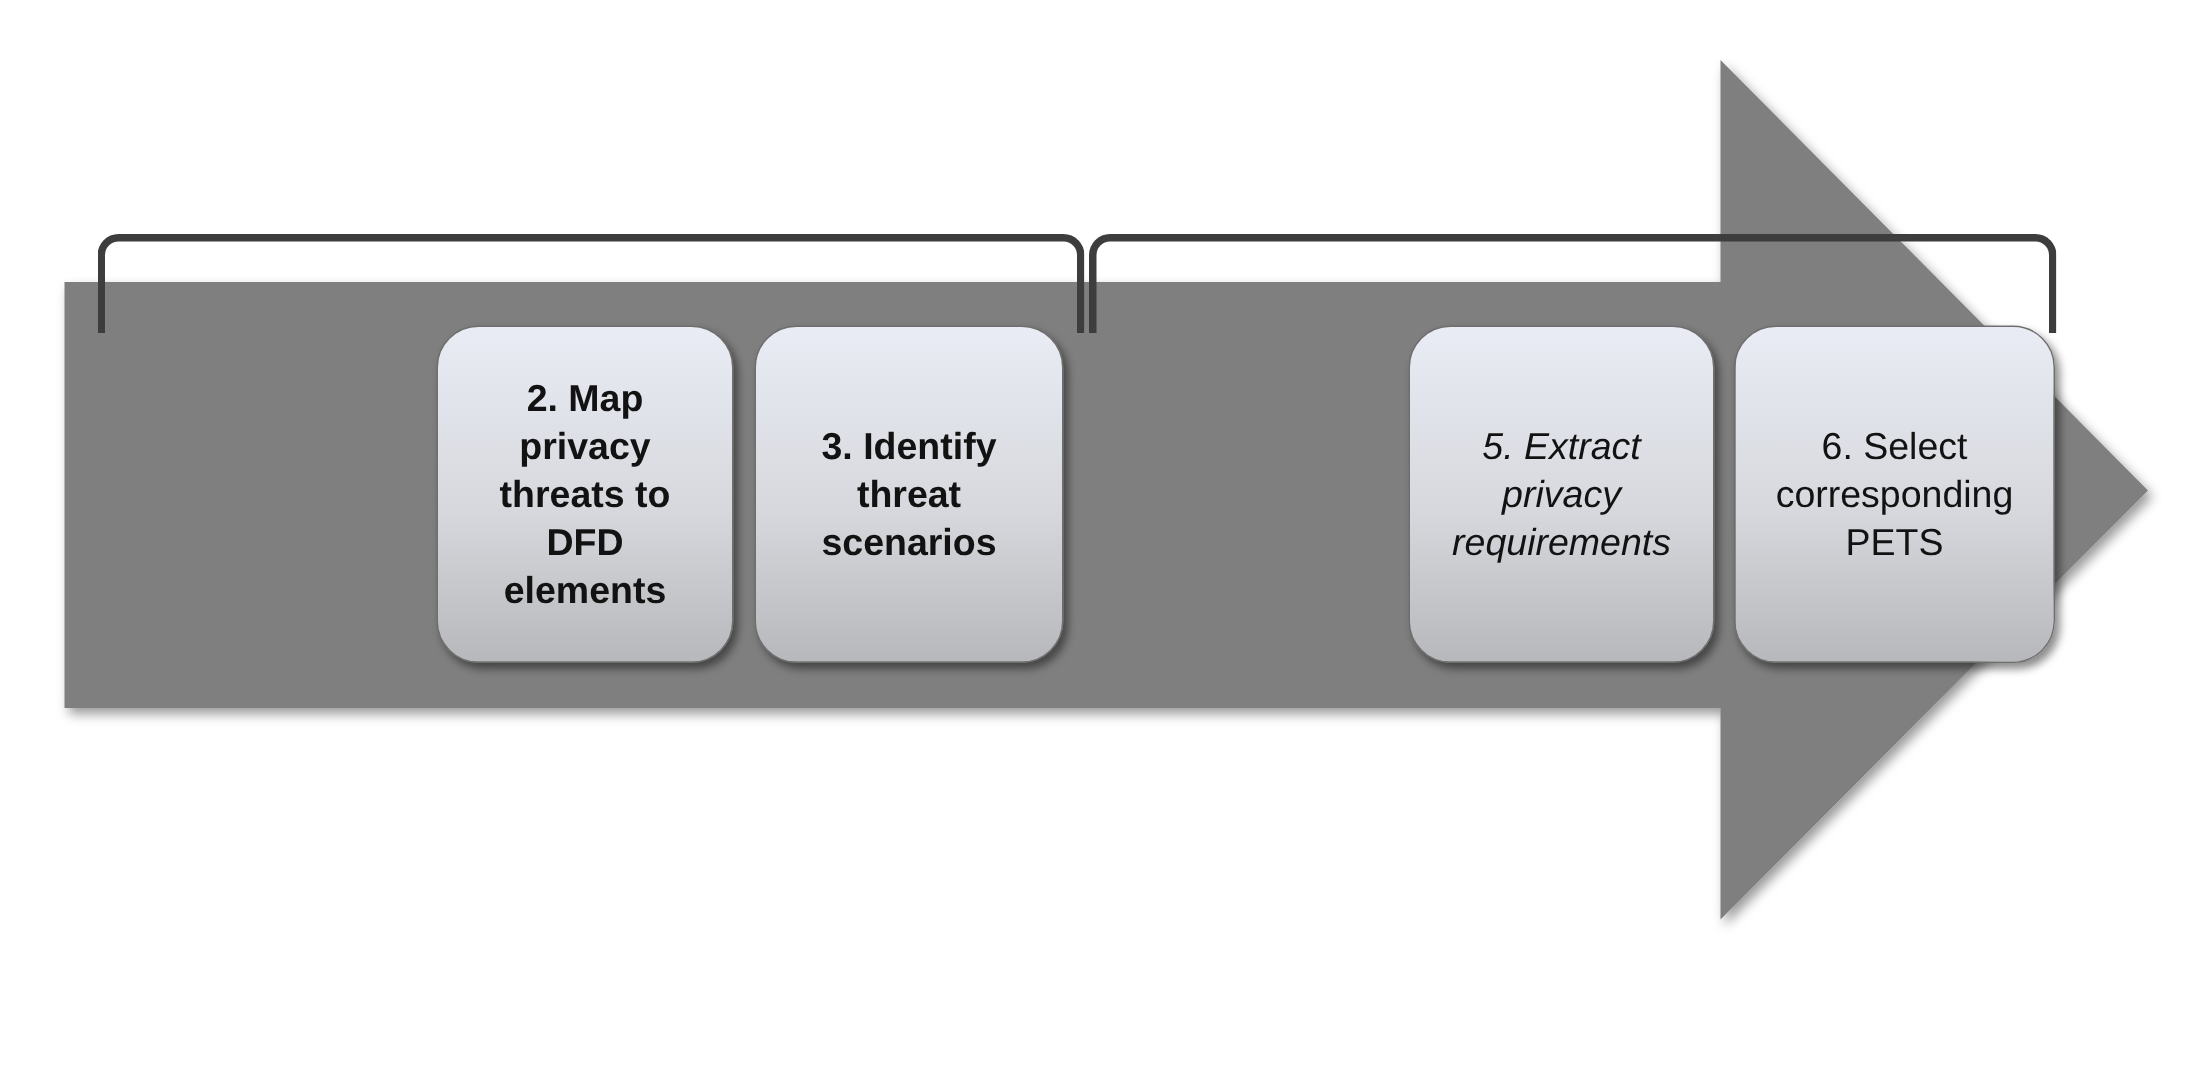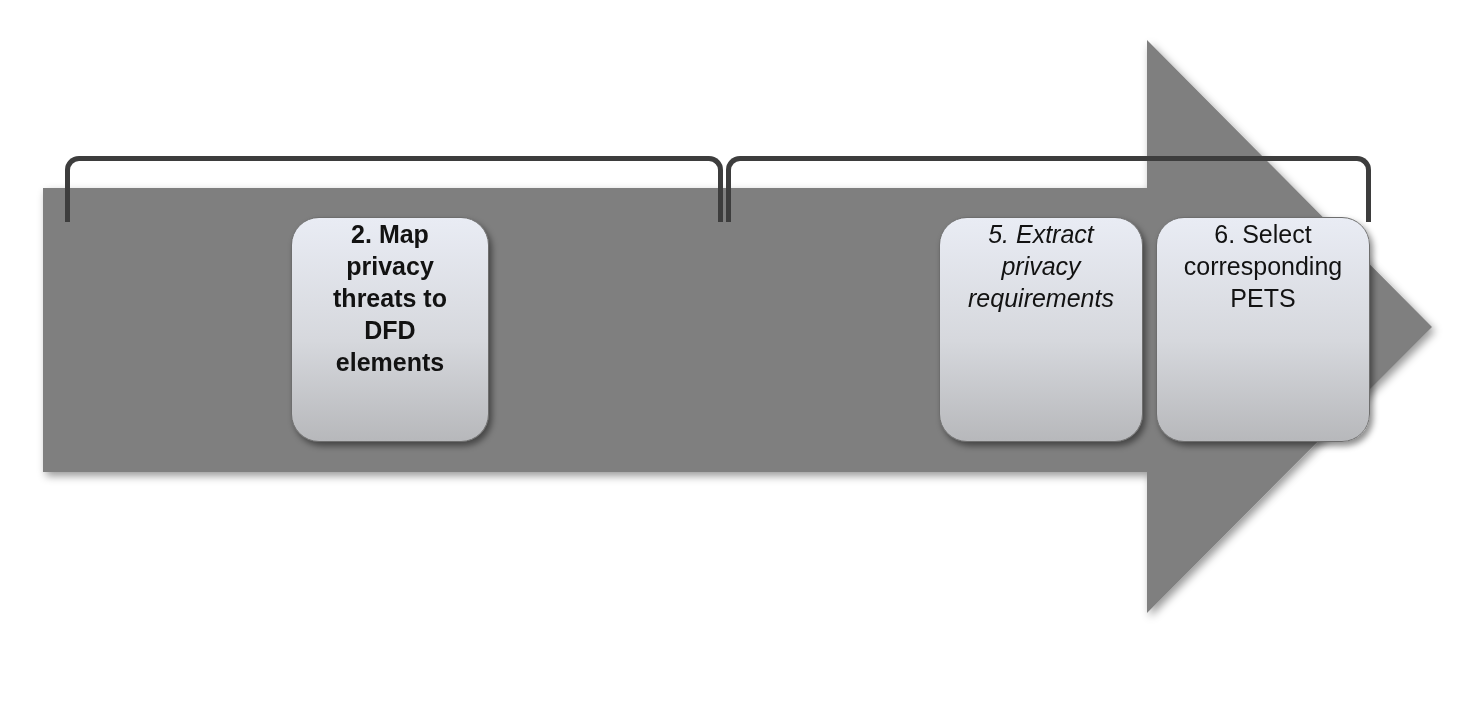--- a/index.html
+++ b/index.html
@@ -53,21 +53,21 @@
     height: 225px;
     box-sizing: border-box;
     border-radius: 28px;
     border: 1px solid var(--box-border, #6e6e6e);
     background: linear-gradient(180deg,
       var(--box-top, #e9ecf4) 0%,
       #d6d8dd 55%,
       var(--box-bottom, #b7b8bb) 100%);
     box-shadow: 3px 4px 6px rgba(0,0,0,0.45);
     display: flex;
-    align-items: flex-start;
+    align-items: center;
     justify-content: center;
     z-index: 2;
   }
   .step-label {
     font-size: 25px;
     line-height: 1.28;
     color: var(--text, #121212);
     text-align: center;
     white-space: pre-line;
     padding: 0 4px;
@@ -101,20 +101,25 @@
 
 
   <div class="step-box step-bold box-2">
     <div class="step-label">2. Map
 privacy
 threats to
 DFD
 elements</div>
   </div>
 
+  <div class="step-box step-bold box-3">
+    <div class="step-label">3. Identify
+threat
+scenarios</div>
+  </div>
 
 
   <div class="step-box box-5">
     <div class="step-label">5. Extract
 privacy
 requirements</div>
   </div>
 
   <div class="step-box box-6">
     <div class="step-label">6. Select

